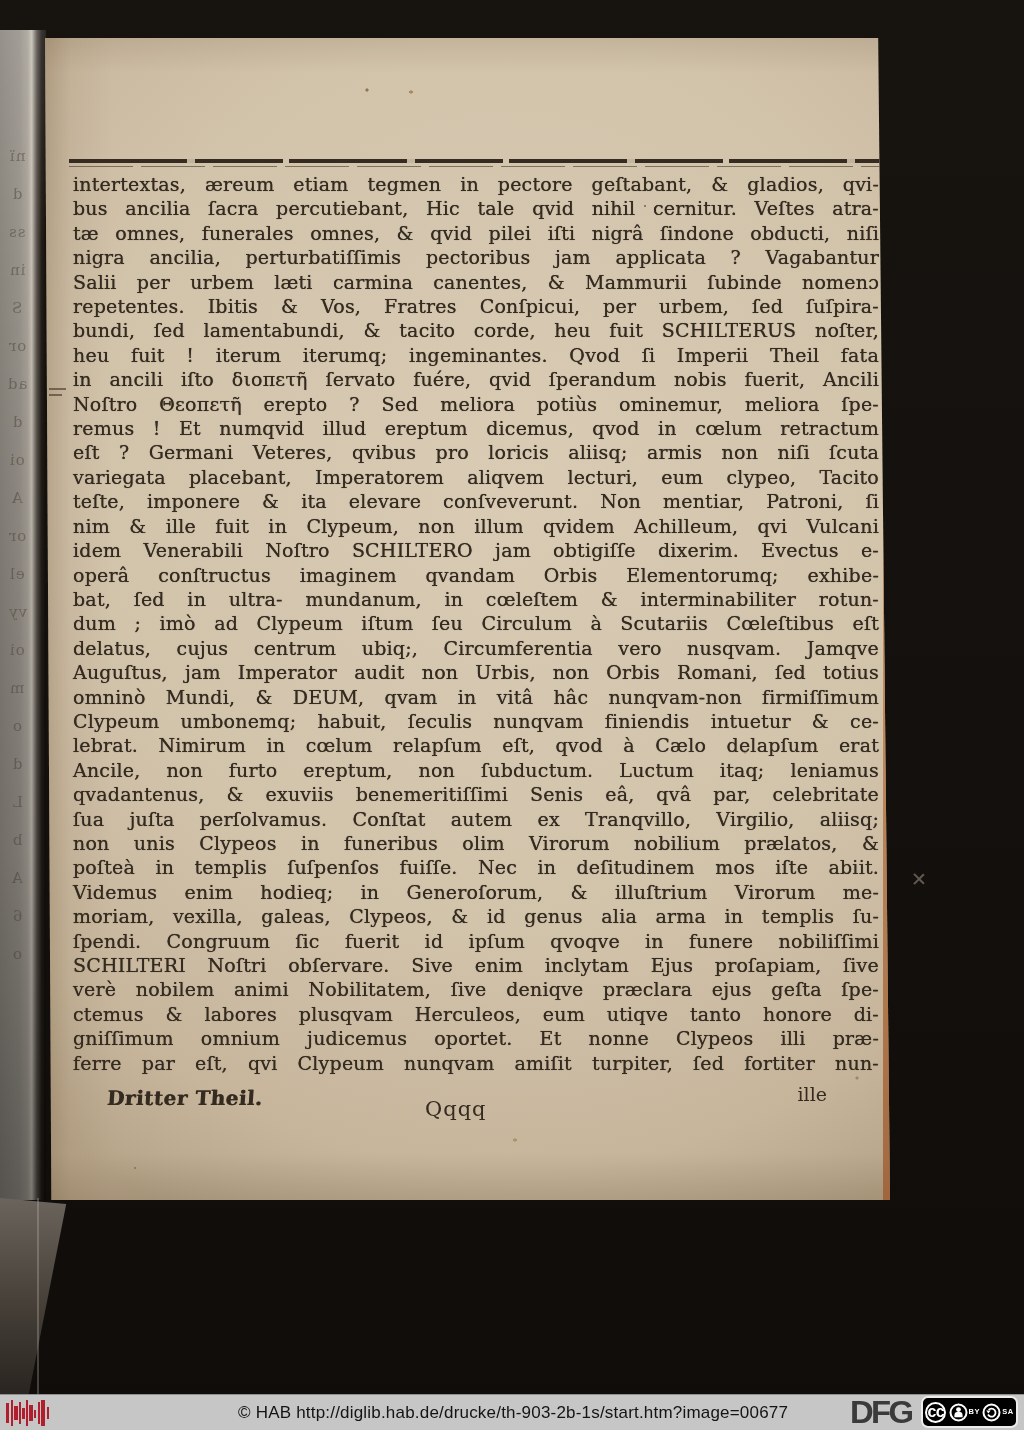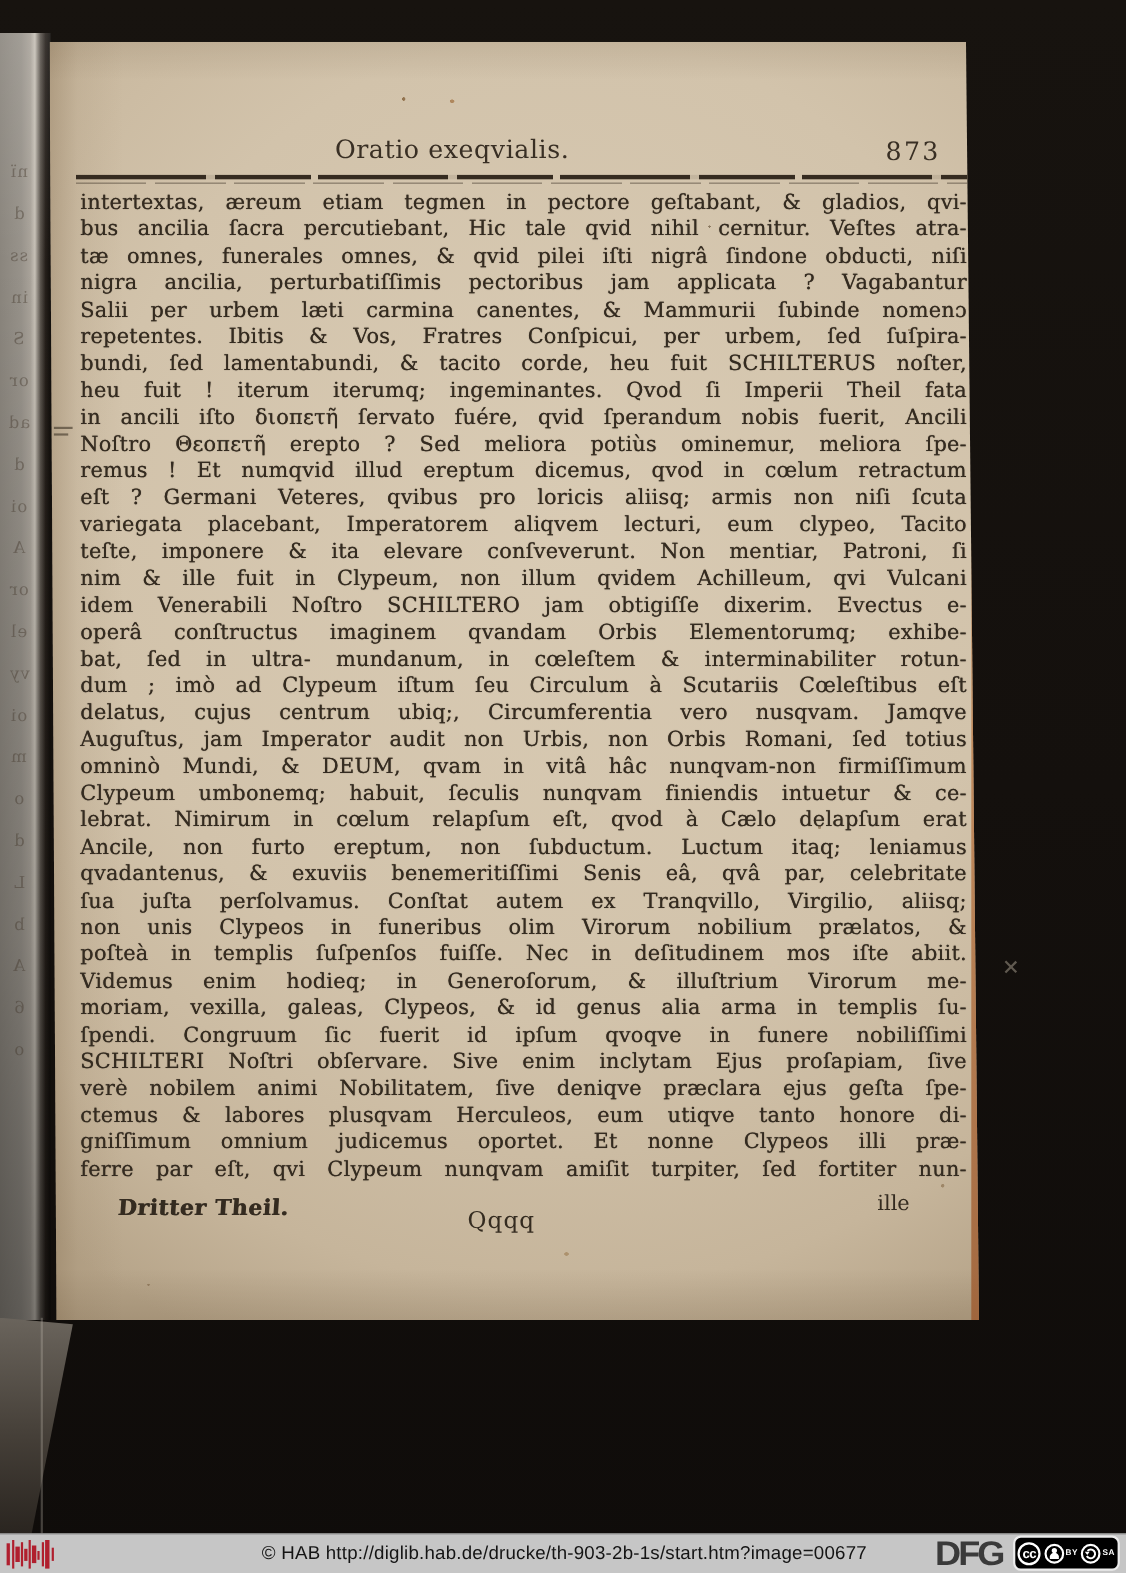--- a/index.html
+++ b/index.html
@@ -89,21 +89,21 @@
     border-top:1px solid #8f8f8f;font-family:"Liberation Sans","DejaVu Sans",sans-serif;padding-left:31px;}
   .barcode{position:absolute;left:5px;top:3px;}
   .copyright{position:absolute;left:238px;top:50%;transform:translateY(-52%);
     font-size:17px;color:#141414;letter-spacing:.2px;}
   .dfg{position:absolute;left:850px;top:0px;font-size:31px;font-weight:bold;color:#3a3a3a;
     letter-spacing:-2.5px;transform:scaleX(1.06);transform-origin:left;}
   .cc-badge{position:absolute;left:921px;top:1px;width:97px;height:32px;background:#000;
     border:2px solid #ececec;border-radius:7px;box-sizing:border-box;
     display:flex;align-items:center;justify-content:space-evenly;}
   .cc-circle{width:21px;height:21px;border:2.5px solid #fff;border-radius:50%;box-sizing:border-box;
-    color:#fff;font-size:12px;font-weight:bold;display:flex;align-items:center;justify-content:center;
+    color:#fff;font-size:16px;font-weight:bold;display:flex;align-items:center;justify-content:center;
     letter-spacing:-.5px;line-height:1;}
   .cc-group{display:flex;flex-direction:row;align-items:center;gap:1px;}
   .cc-lbl{color:#fff;font-size:7.5px;font-weight:bold;line-height:1;letter-spacing:.5px;}
 </style>
 </head>
 <body>
 
 <div class="stage">
 
   <div class="facing-edge">
@@ -132,24 +132,20 @@
         <div class="ghost">o</div>
       </div>
   </div>
   <div class="below-wedge"></div>
   <div class="gutter-line"></div>
 
   <div class="page">
     <div class="speckles"></div>
     <div class="fore-edge"></div>
 
-    <div class="running-head">
-      <span class="rh-title">Oratio exeqvialis.</span>
-      <span class="rh-num">873</span>
-    </div>
 
     <div class="rule">
         <i></i>
         <i></i>
       </div>
 
     <div class="bodytext">
         <div class="text-line">intertextas, æreum etiam tegmen in pectore geſtabant, &amp; gladios, qvi-</div>
         <div class="text-line">bus ancilia ſacra percutiebant, Hic tale qvid nihil cernitur. Veſtes atra-</div>
         <div class="text-line">tæ omnes, funerales omnes, &amp; qvid pilei iſti nigrâ ſindone obducti, niſi</div>

